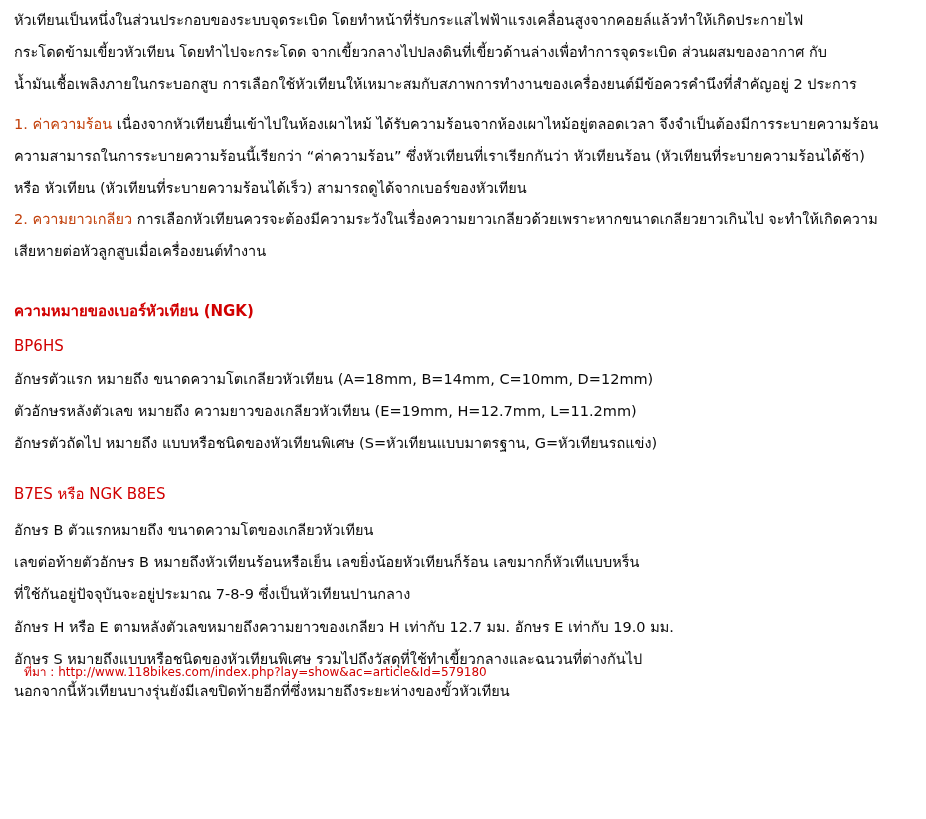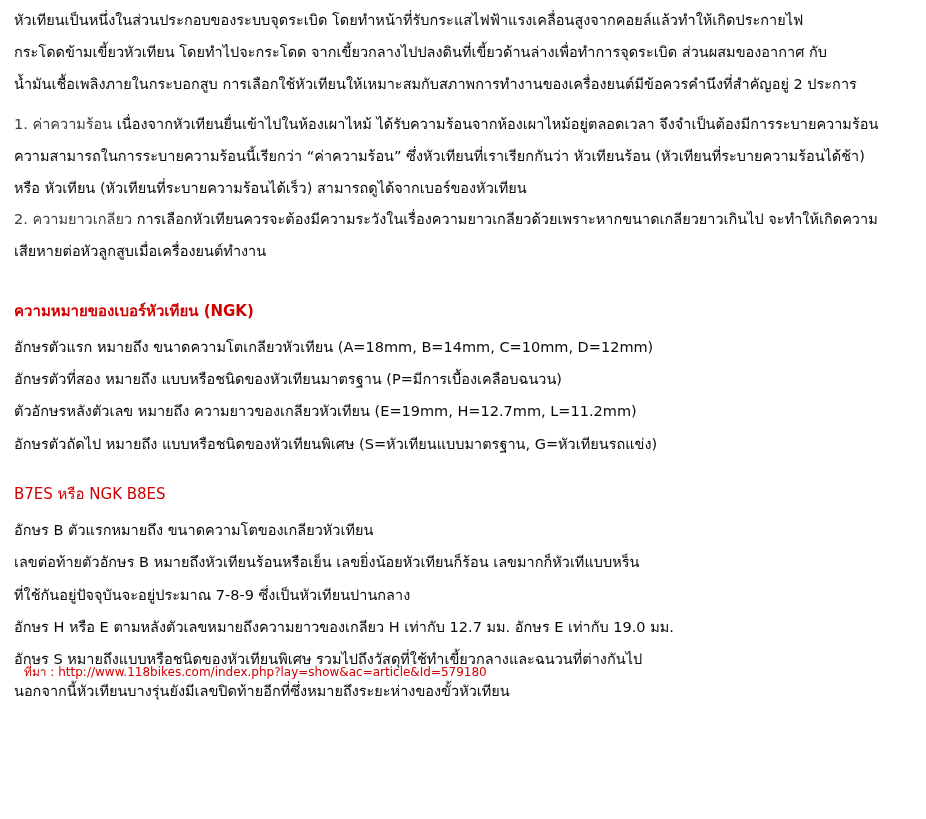--- a/index.html
+++ b/index.html
@@ -40,21 +40,21 @@
     display: inline-block;
     width: 56px;
   }
   .para-red-lead {
     margin: 0 0 10px 0;
     font-size: 14.5px;
     line-height: 1.5;
     color: #0a0a0a;
   }
   .para-red-lead .lead {
-    color: #404040;
+    color: #c2410c;
   }
   .spacer-lg { height: 26px; }
   .spacer-md { height: 16px; }
   .spacer-sm { height: 8px; }
   .section-title {
     font-size: 15px;
     color: #d10000;
     margin: 0 0 14px 0;
     font-weight: bold;
   }
@@ -98,23 +98,23 @@
   <p class="para-red-lead"><span class="lead">1. ค่าความร้อน</span><span> เนื่องจากหัวเทียนยื่นเข้าไปในห้องเผาไหม้ ได้รับความร้อนจากห้องเผาไหม้อยู่ตลอดเวลา จึงจำเป็นต้องมีการระบายความร้อน</span></p>
   <p class="para-red-lead"><span>ความสามารถในการระบายความร้อนนี้เรียกว่า “ค่าความร้อน” ซึ่งหัวเทียนที่เราเรียกกันว่า หัวเทียนร้อน (หัวเทียนที่ระบายความร้อนได้ช้า)</span></p>
   <p class="para-red-lead"><span>หรือ หัวเทียน (หัวเทียนที่ระบายความร้อนได้เร็ว) สามารถดูได้จากเบอร์ของหัวเทียน</span></p>
 
   <p class="para-red-lead"><span class="lead">2. ความยาวเกลียว</span><span> การเลือกหัวเทียนควรจะต้องมีความระวังในเรื่องความยาวเกลียวด้วยเพราะหากขนาดเกลียวยาวเกินไป จะทำให้เกิดความ</span></p>
   <p class="para-red-lead"><span>เสียหายต่อหัวลูกสูบเมื่อเครื่องยนต์ทำงาน</span></p>
 
   <div class="spacer-lg"></div>
 
   <h2 class="section-title">ความหมายของเบอร์หัวเทียน (NGK)</h2>
+  <div class="code-title">BP6HS</div>
 
   <p class="detail-line">อักษรตัวแรก หมายถึง ขนาดความโตเกลียวหัวเทียน (A=18mm, B=14mm, C=10mm, D=12mm)</p>
-  <p class="detail-line">อักษรตัวที่สอง หมายถึง แบบหรือชนิดของหัวเทียนมาตรฐาน (P=มีการเบื้องเคลือบฉนวน)</p>
   <p class="detail-line">ตัวอักษรหลังตัวเลข หมายถึง ความยาวของเกลียวหัวเทียน (E=19mm, H=12.7mm, L=11.2mm)</p>
   <p class="detail-line">อักษรตัวถัดไป หมายถึง แบบหรือชนิดของหัวเทียนพิเศษ (S=หัวเทียนแบบมาตรฐาน, G=หัวเทียนรถแข่ง)</p>
 
   <div class="spacer-md"></div>
 
   <div class="code-title">B7ES หรือ NGK B8ES</div>
 
   <p class="detail-line">อักษร B ตัวแรกหมายถึง ขนาดความโตของเกลียวหัวเทียน</p>
   <p class="detail-line">เลขต่อท้ายตัวอักษร B หมายถึงหัวเทียนร้อนหรือเย็น เลขยิ่งน้อยหัวเทียนก็ร้อน เลขมากก็หัวเทีแบบหร็น</p>
   <p class="detail-line">ที่ใช้กันอยู่ปัจจุบันจะอยู่ประมาณ 7-8-9 ซึ่งเป็นหัวเทียนปานกลาง</p>

